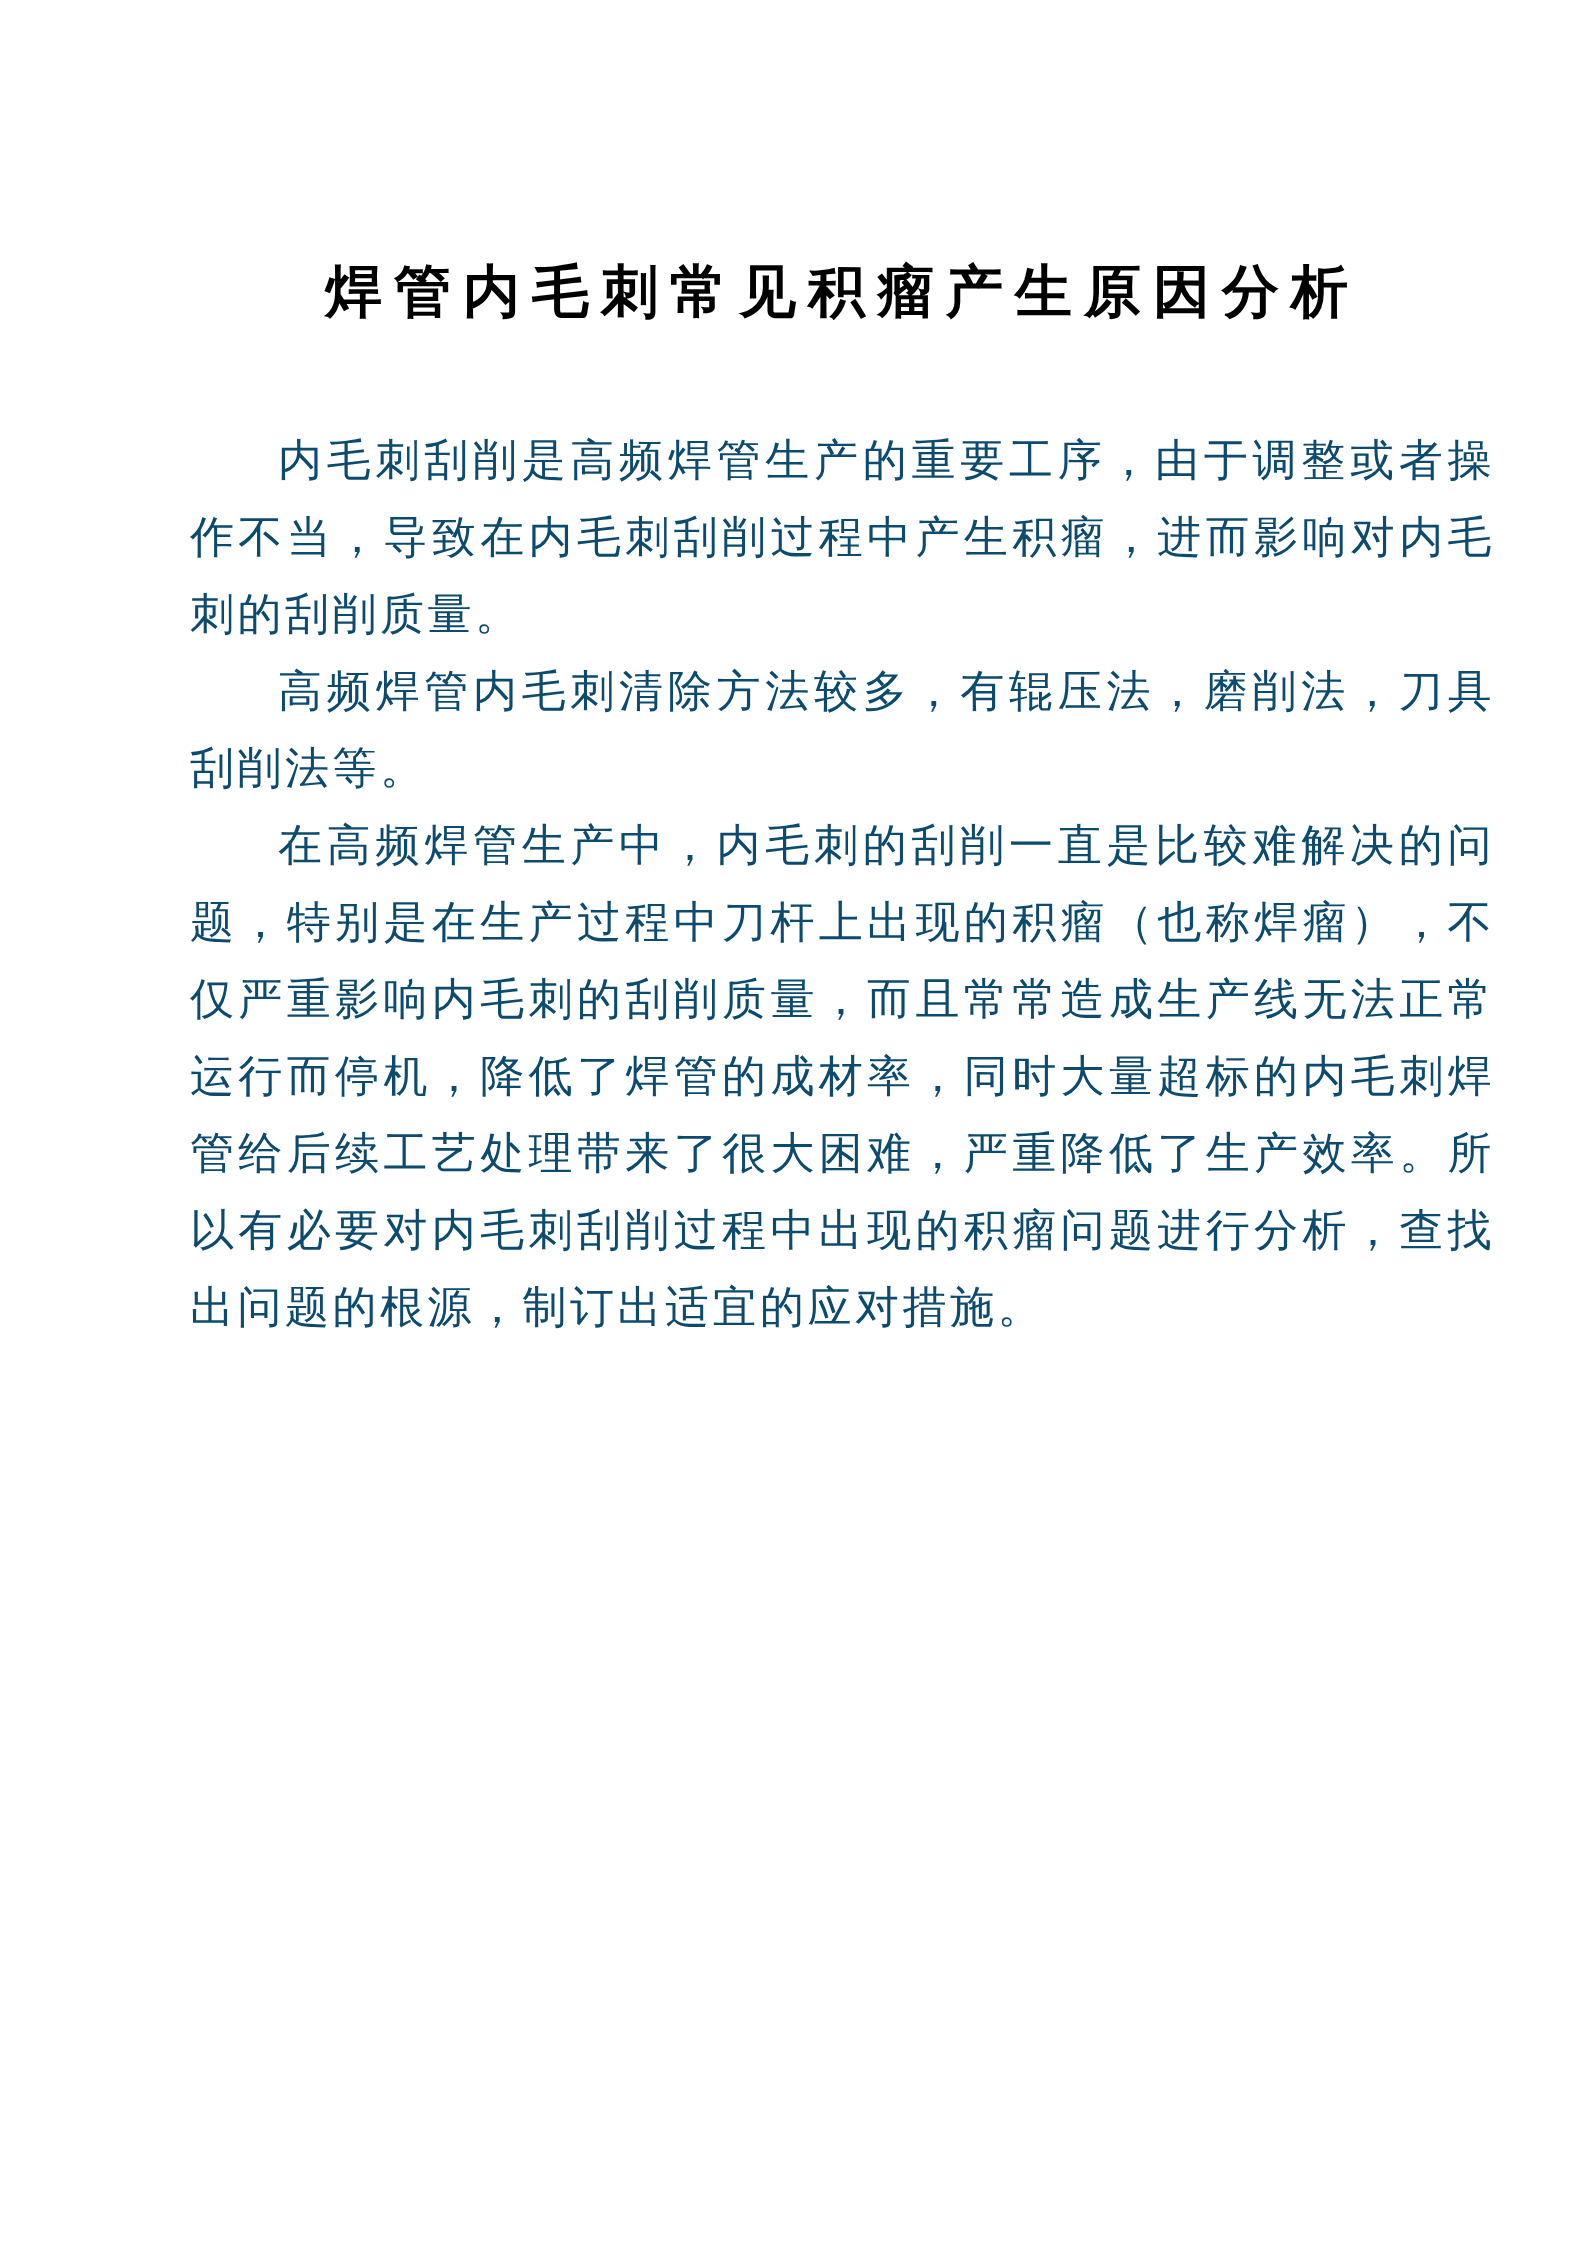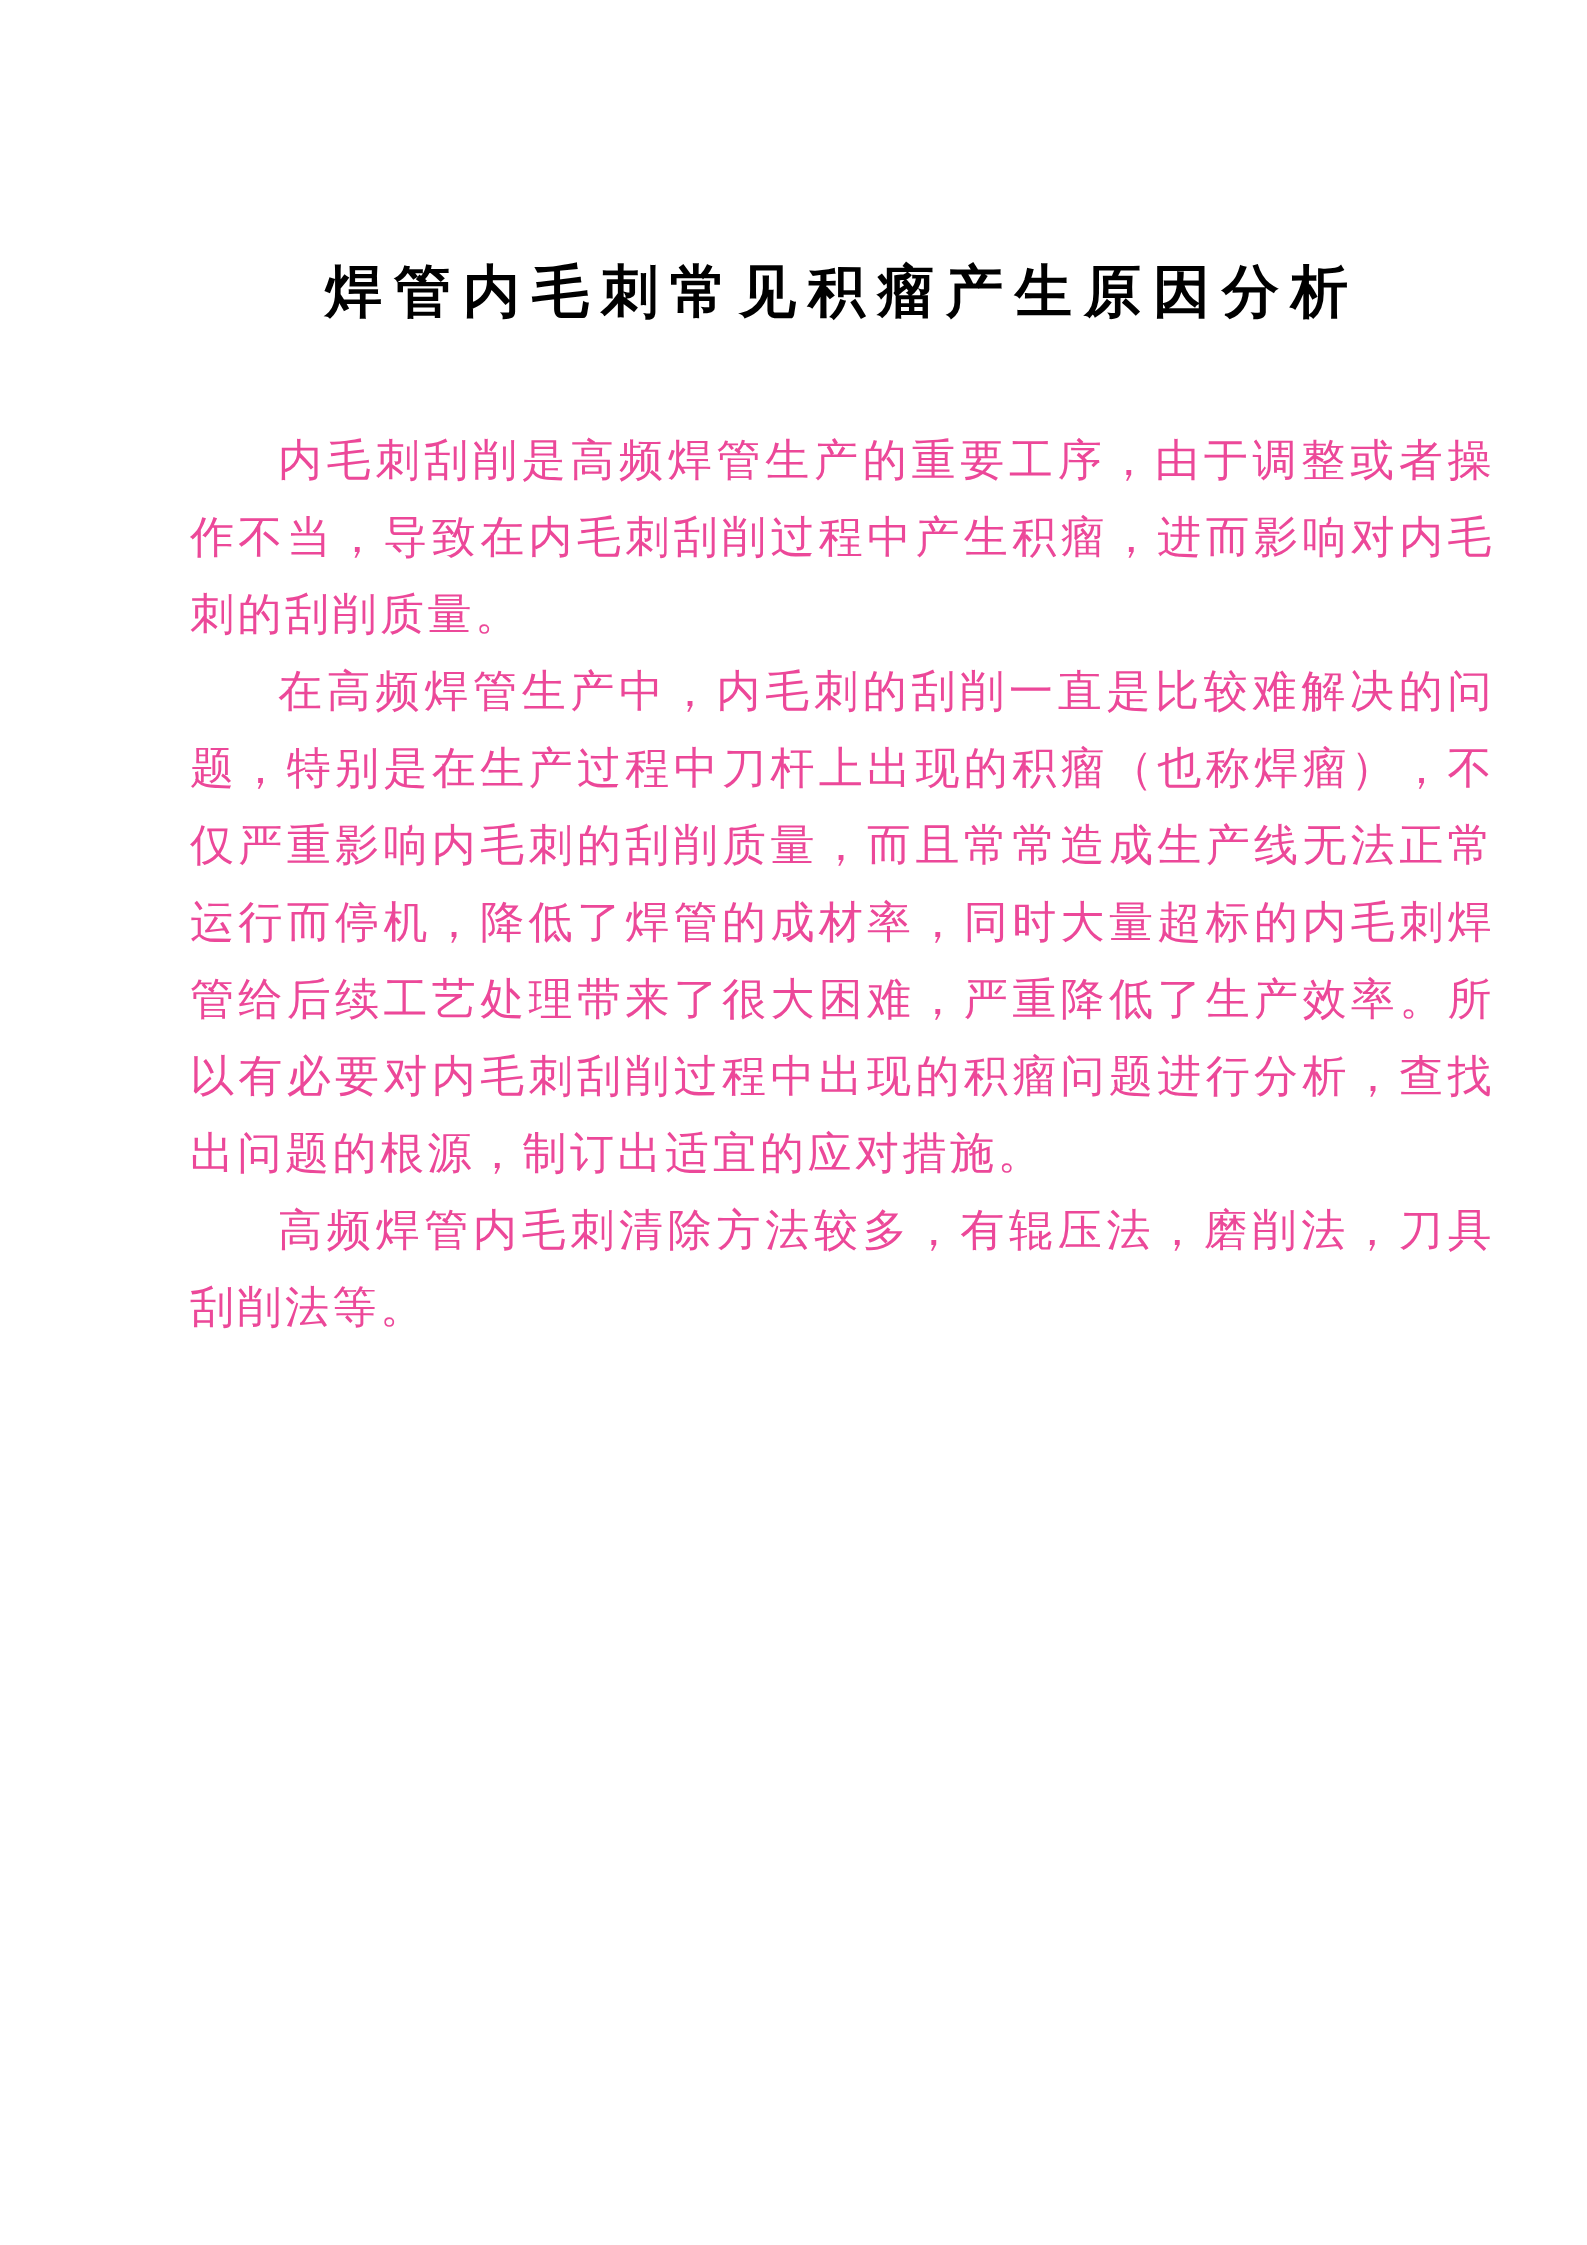--- a/index.html
+++ b/index.html
@@ -27,29 +27,29 @@
       color: #000000;
       font-family: "Liberation Serif", "DejaVu Serif", serif;
       margin-bottom: 96px;
     }
     .doc-body .para {
       font-size: 44px;
       line-height: 77px;
       letter-spacing: 3.5px;
       text-align: justify;
       text-indent: 2em;
-      color: #ec4899;
+      color: #0c4a6e;
       font-weight: 300;
     }
   </style>
 </head>
 <body>
 
 <div class="page">
   <div class="content">
     <h1 class="doc-title">焊管内毛刺常见积瘤产生原因分析</h1>
     <div class="doc-body">
       <p class="para">内毛刺刮削是高频焊管生产的重要工序，由于调整或者操作不当，导致在内毛刺刮削过程中产生积瘤，进而影响对内毛刺的刮削质量。</p>
+      <p class="para">高频焊管内毛刺清除方法较多，有辊压法，磨削法，刀具刮削法等。</p>
       <p class="para">在高频焊管生产中，内毛刺的刮削一直是比较难解决的问题，特别是在生产过程中刀杆上出现的积瘤（也称焊瘤），不仅严重影响内毛刺的刮削质量，而且常常造成生产线无法正常运行而停机，降低了焊管的成材率，同时大量超标的内毛刺焊管给后续工艺处理带来了很大困难，严重降低了生产效率。所以有必要对内毛刺刮削过程中出现的积瘤问题进行分析，查找出问题的根源，制订出适宜的应对措施。</p>
-      <p class="para">高频焊管内毛刺清除方法较多，有辊压法，磨削法，刀具刮削法等。</p>
     </div>
   </div>
 </div>
 
 </body></html>

